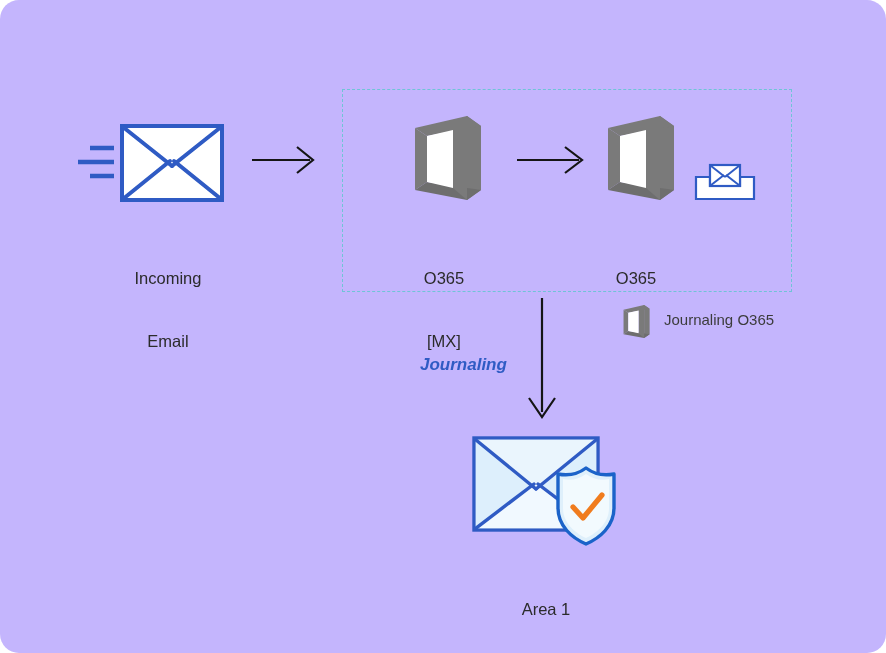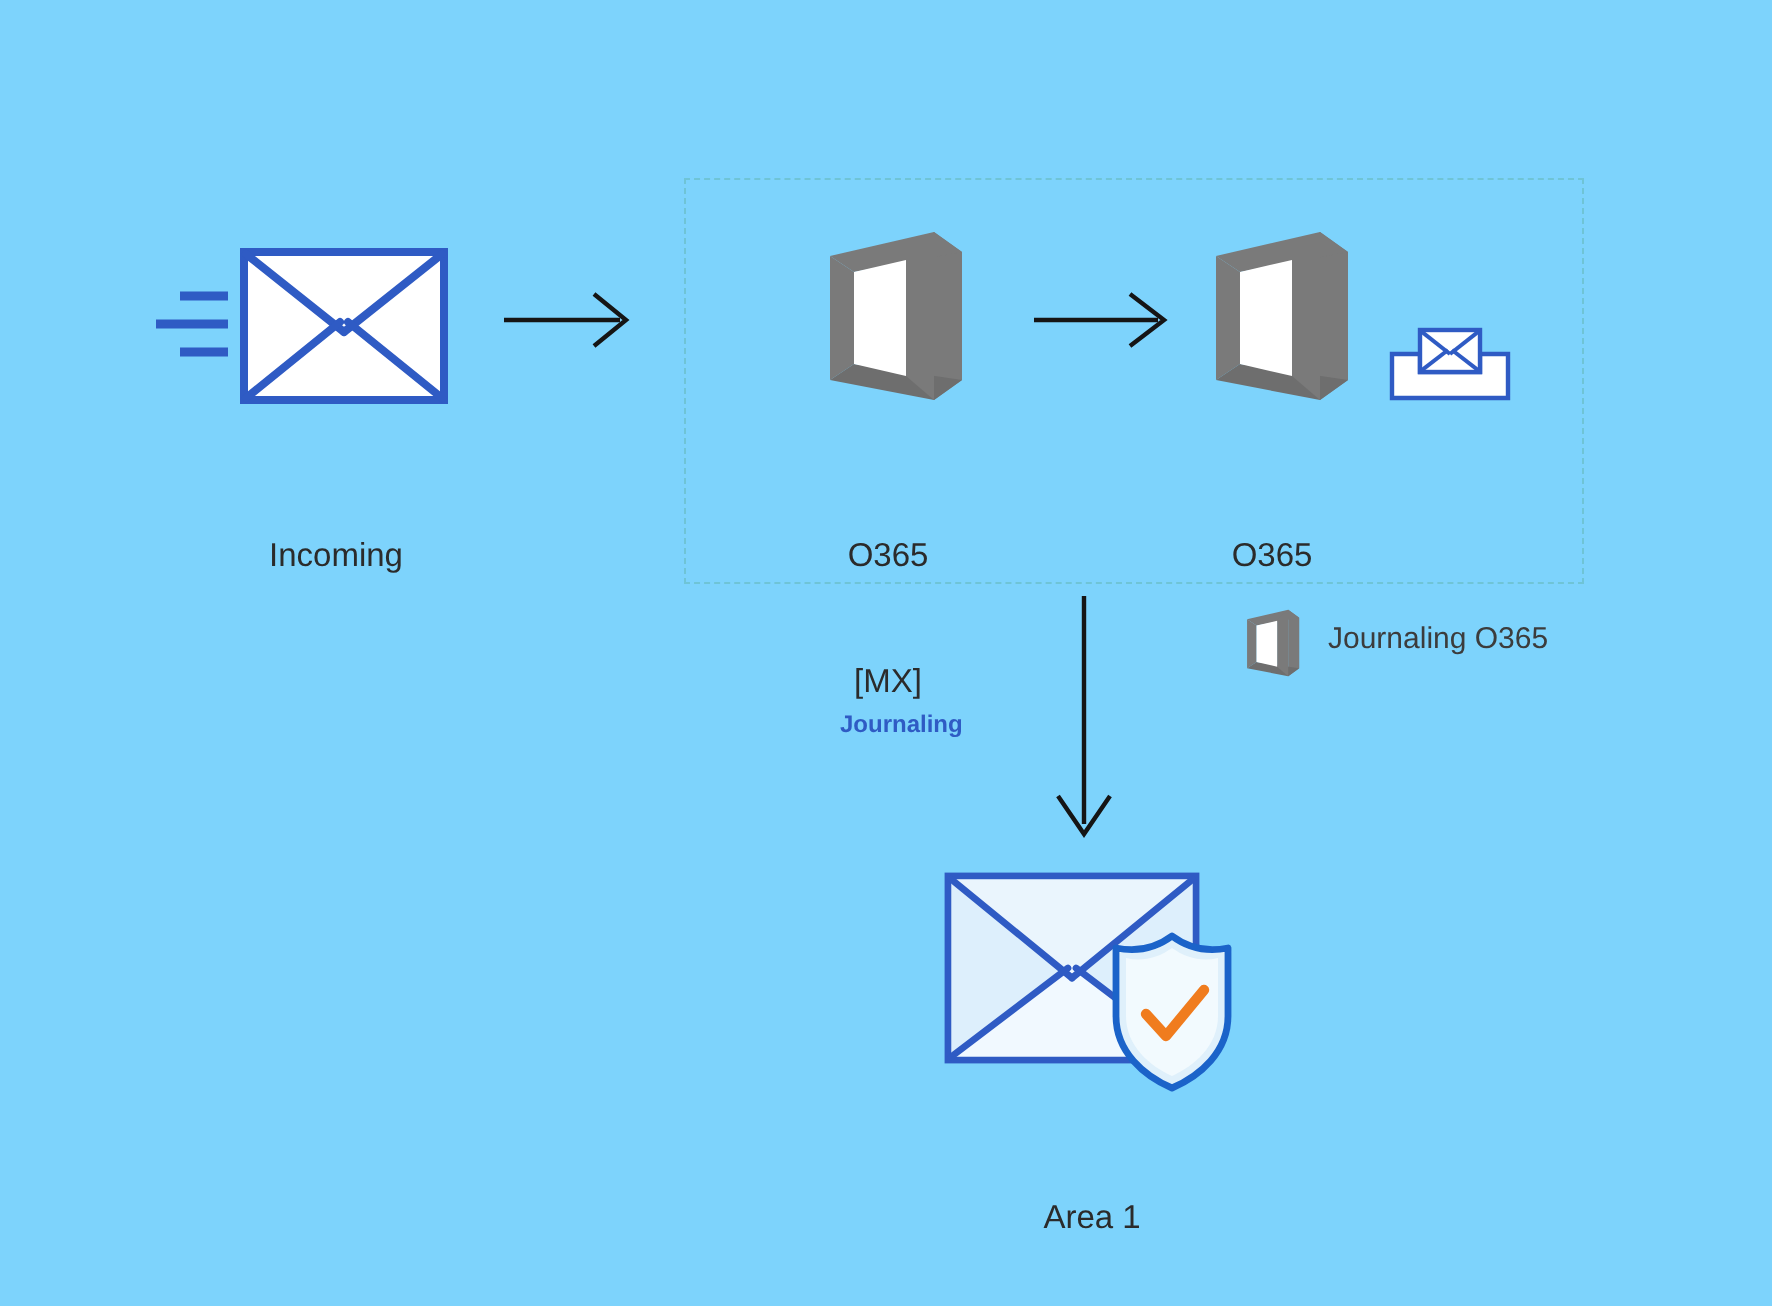--- a/index.html
+++ b/index.html
@@ -7,40 +7,42 @@
     padding: 0;
     background: #ffffff;
   }
   body {
     font-family: "Liberation Sans", sans-serif;
   }
   #canvas {
     position: relative;
     width: 886px;
     height: 653px;
-    background: #7dd3fc;
+    background: #c4b5fd;
     overflow: hidden;
+    border-radius: 19px;
   }
   .abs { position: absolute; }
 
   .caption {
     text-align: center;
     color: #2b2b2b;
     font-size: 16.5px;
     line-height: 21px;
     font-family: "Liberation Sans", sans-serif;
     white-space: pre;
   }
 
   .journaling-label {
     color: #2f5bc4;
-    font-size: 12px;
+    font-size: 17px;
     font-weight: bold;
     font-family: "Liberation Sans", sans-serif;
     white-space: nowrap;
+    font-style: italic;
   }
 
   .legend-label {
     color: #3c3c3c;
     font-size: 15px;
     font-family: "Liberation Sans", sans-serif;
     white-space: nowrap;
   }
 
   .dashed-zone {
@@ -69,20 +71,21 @@
 
       <line x1="53" y1="9" x2="102" y2="48" stroke="#2f5bc4" stroke-width="4" stroke-linecap="round"></line>
       <line x1="151" y1="9" x2="102" y2="48" stroke="#2f5bc4" stroke-width="4" stroke-linecap="round"></line>
       <line x1="53" y1="81" x2="100" y2="43" stroke="#2f5bc4" stroke-width="4" stroke-linecap="round"></line>
       <line x1="151" y1="81" x2="104" y2="43" stroke="#2f5bc4" stroke-width="4" stroke-linecap="round"></line>
     </svg>
   </div>
 
   <div class="abs caption" style="left:92px; top:226px; width:152px;">
     <div>Incoming</div>
+    <div>Email</div>
   </div>
 
   <div class="abs" style="left:252px; top:140px; width:70px; height:40px;">
     <svg width="70" height="40" viewBox="0 0 70 40">
       <line x1="0" y1="20" x2="58" y2="20" stroke="#151515" stroke-width="2.2"></line>
       <polyline points="45,7 61,20 45,33" fill="none" stroke="#151515" stroke-width="2.2" stroke-linecap="butt" stroke-linejoin="miter"></polyline>
     </svg>
   </div>
 
   <div class="abs" style="left:401px; top:112px; width:86px; height:92px;">

